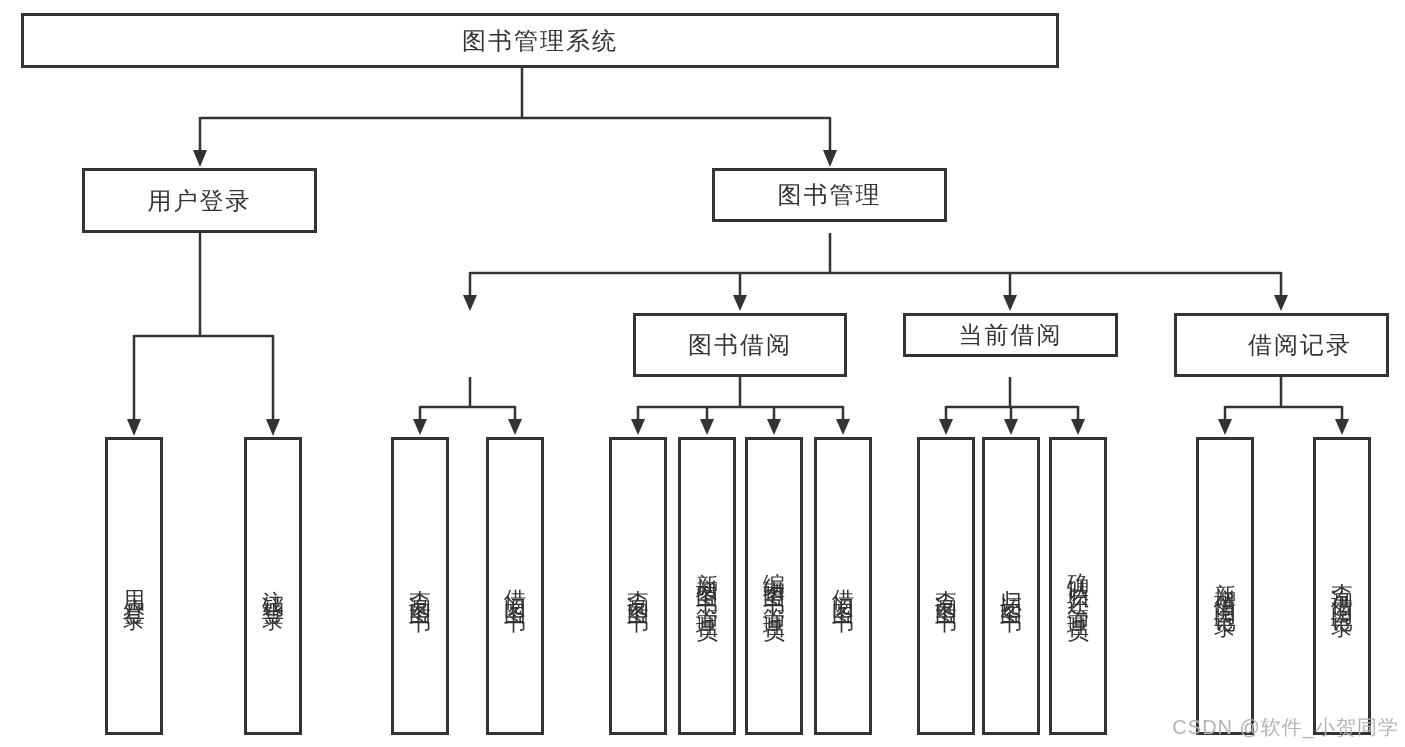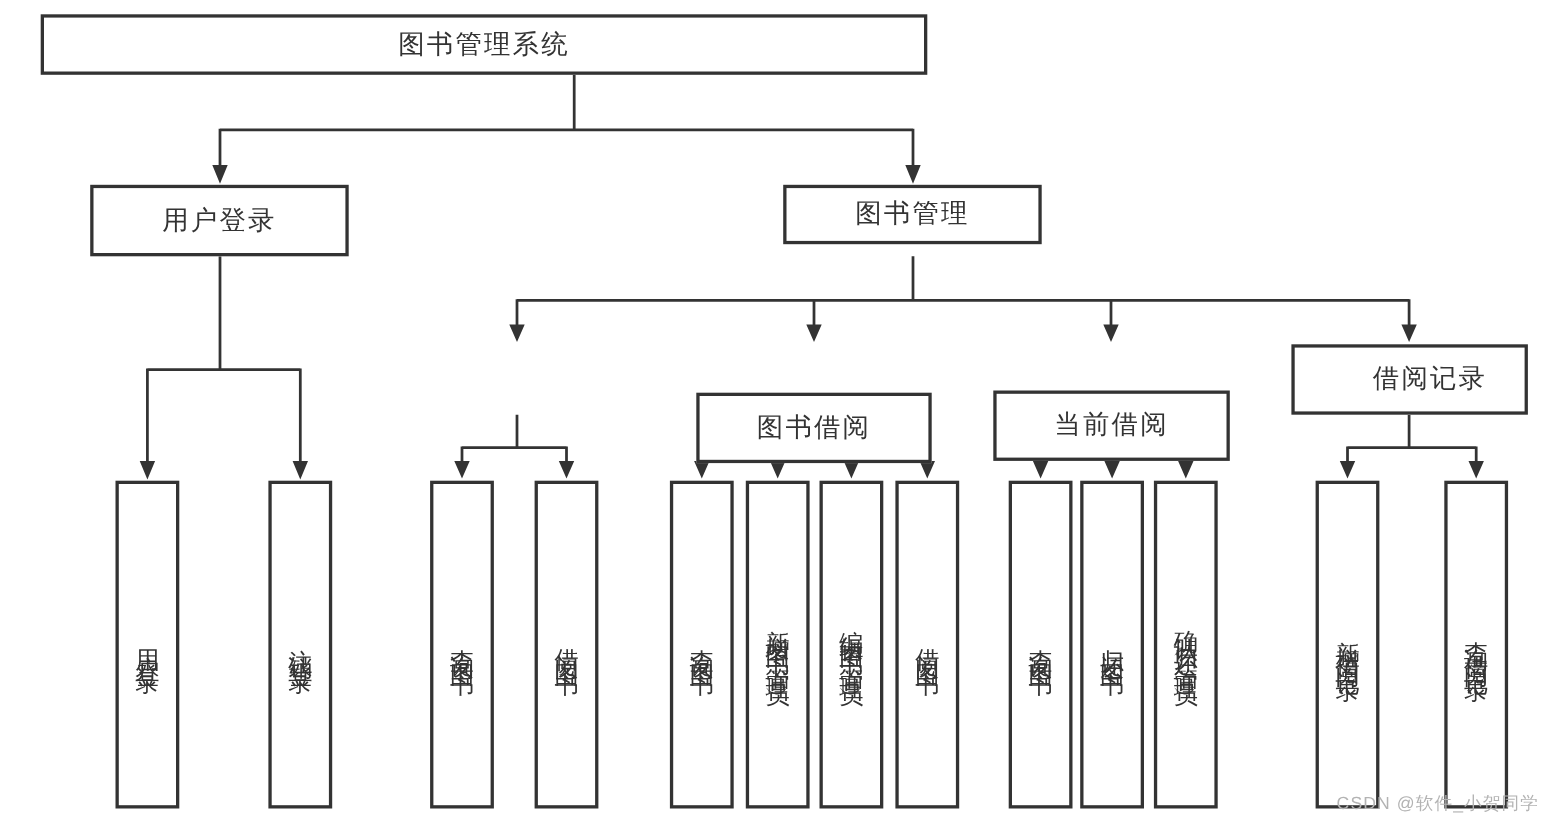--- a/index.html
+++ b/index.html
@@ -13,21 +13,21 @@
     display:grid;place-items:center;
   }
   .hlabel{
     font-size:24px;letter-spacing:2px;line-height:1;color:#333333;white-space:nowrap;
   }
   .vlabel{
     writing-mode:vertical-rl;text-orientation:mixed;
     font-size:22px;letter-spacing:7px;line-height:1;color:#333333;white-space:nowrap;
   }
   .watermark{
-    position:absolute;right:6px;bottom:6px;font-size:16px;letter-spacing:1px;
+    position:absolute;right:6px;bottom:6px;font-size:20px;letter-spacing:1px;
     color:#b3b3b3;white-space:nowrap;
   }
 </style>
 </head>
 <body>
 
 <div id="stage">
 
   <svg id="wires" viewBox="0 0 1405 747" xmlns="http://www.w3.org/2000/svg">
     <path fill="none" stroke="#333333" stroke-width="2.5" d="M522 68 V119 M200 118 H830 M200 117 V153 M830 117 V153
@@ -45,35 +45,35 @@
          M463 295 L477 295 L470 311 Z M733 295 L747 295 L740 311 Z
          M1003 295 L1017 295 L1010 311 Z M1274 295 L1288 295 L1281 311 Z
          M413 419 L427 419 L420 435 Z M508 419 L522 419 L515 435 Z
          M631 419 L645 419 L638 435 Z M700 419 L714 419 L707 435 Z
          M767 419 L781 419 L774 435 Z M836 419 L850 419 L843 435 Z
          M939 419 L953 419 L946 435 Z M1004 419 L1018 419 L1011 435 Z
          M1071 419 L1085 419 L1078 435 Z
          M1218 419 L1232 419 L1225 435 Z M1335 419 L1349 419 L1342 435 Z"></path>
   </svg>
 
-  <div class="node" style="left:21px;top:13px;width:806px;height:55px;margin-left:16px;">
+  <div class="node" style="left:21px;top:13px;width:1038px;height:55px;">
     <span class="hlabel">图书管理系统</span>
   </div>
 
   <div class="node" style="left:82px;top:168px;width:235px;height:65px;">
     <span class="hlabel">用户登录</span>
   </div>
   <div class="node" style="left:712px;top:168px;width:235px;height:54px;">
     <span class="hlabel">图书管理</span>
   </div>
 
-  <div class="node" style="left:633px;top:313px;width:214px;height:64px;margin-top:44px;">
+  <div class="node" style="left:633px;top:313px;width:214px;height:64px;">
     <span class="hlabel">图书借阅</span>
   </div>
-  <div class="node" style="left:903px;top:313px;width:215px;height:64px;margin-top:42px;">
+  <div class="node" style="left:903px;top:313px;width:215px;height:44px;">
     <span class="hlabel">当前借阅</span>
   </div>
   <div class="node" style="left:1174px;top:313px;width:215px;height:64px;padding-left:37px;">
     <span class="hlabel">借阅记录</span>
   </div>
 
   <div class="node" style="left:105px;top:437px;width:58px;height:298px;">
     <span class="vlabel">用户登录</span>
   </div>
   <div class="node" style="left:244px;top:437px;width:58px;height:298px;">

